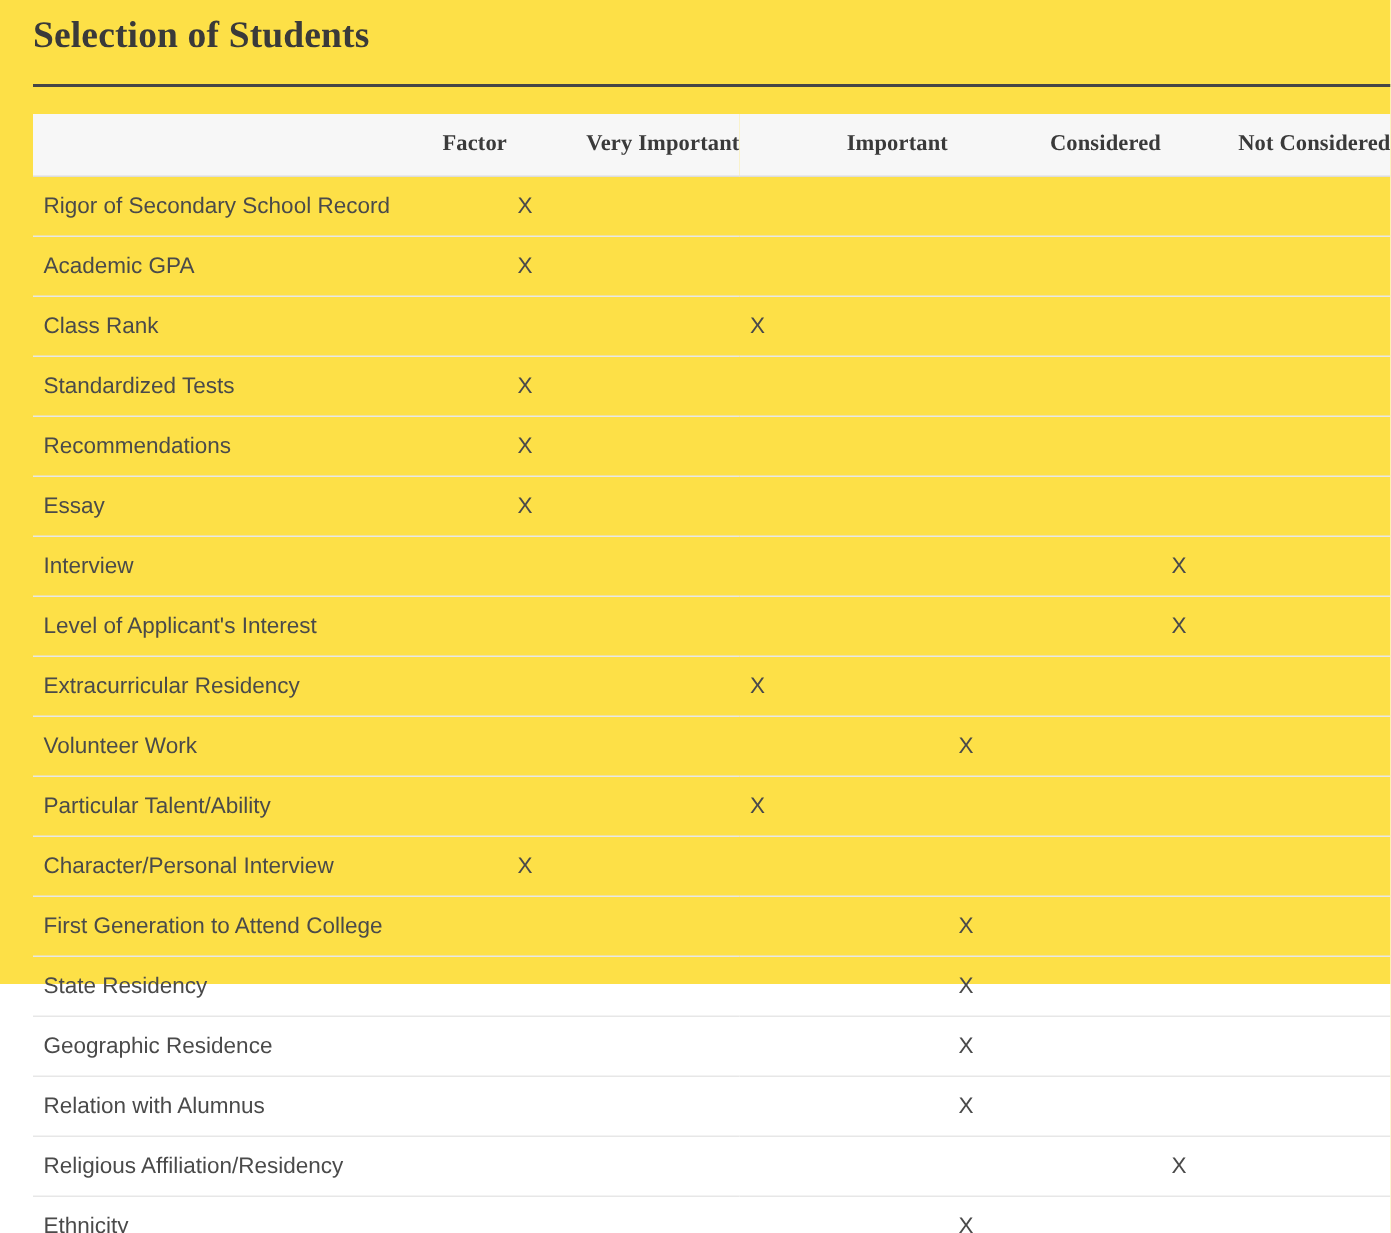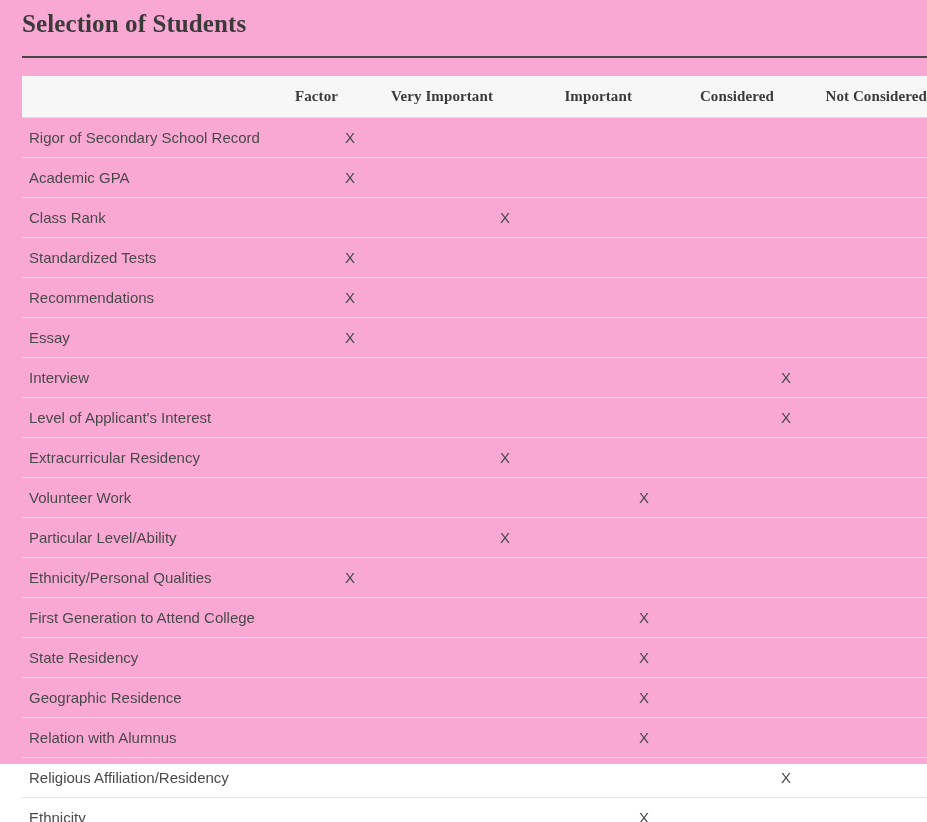--- a/index.html
+++ b/index.html
@@ -11,23 +11,23 @@
     background: #ffffff;
     overflow: hidden;
   }
   body {
     font-family: "Liberation Sans", sans-serif;
     color: #3f3f3f;
   }
 
   .page {
     width: 927px;
-    height: 764px;
+    height: 656px;
     position: relative;
-    background: #f9a8d4;
+    background: #fde047;
   }
 
   
   .title-block {
     padding: 9px 22px 0 22px;
   }
   .page-title {
     font-family: "Liberation Serif", serif;
     font-weight: bold;
     font-size: 25px;
@@ -191,28 +191,28 @@
             <td class="mark"></td>
           </tr>
           <tr>
             <td>Volunteer Work</td>
             <td class="mark"></td>
             <td class="mark"></td>
             <td class="mark">X</td>
             <td class="mark"></td>
           </tr>
           <tr>
-            <td>Particular Level/Ability</td>
-            <td class="mark"></td>
-            <td class="mark">X</td>
-            <td class="mark"></td>
-            <td class="mark"></td>
-          </tr>
-          <tr>
-            <td>Ethnicity/Personal Qualities</td>
+            <td>Particular Talent/Ability</td>
+            <td class="mark"></td>
+            <td class="mark">X</td>
+            <td class="mark"></td>
+            <td class="mark"></td>
+          </tr>
+          <tr>
+            <td>Character/Personal Interview</td>
             <td class="mark">X</td>
             <td class="mark"></td>
             <td class="mark"></td>
             <td class="mark"></td>
           </tr>
           <tr>
             <td>First Generation to Attend College</td>
             <td class="mark"></td>
             <td class="mark"></td>
             <td class="mark">X</td>

